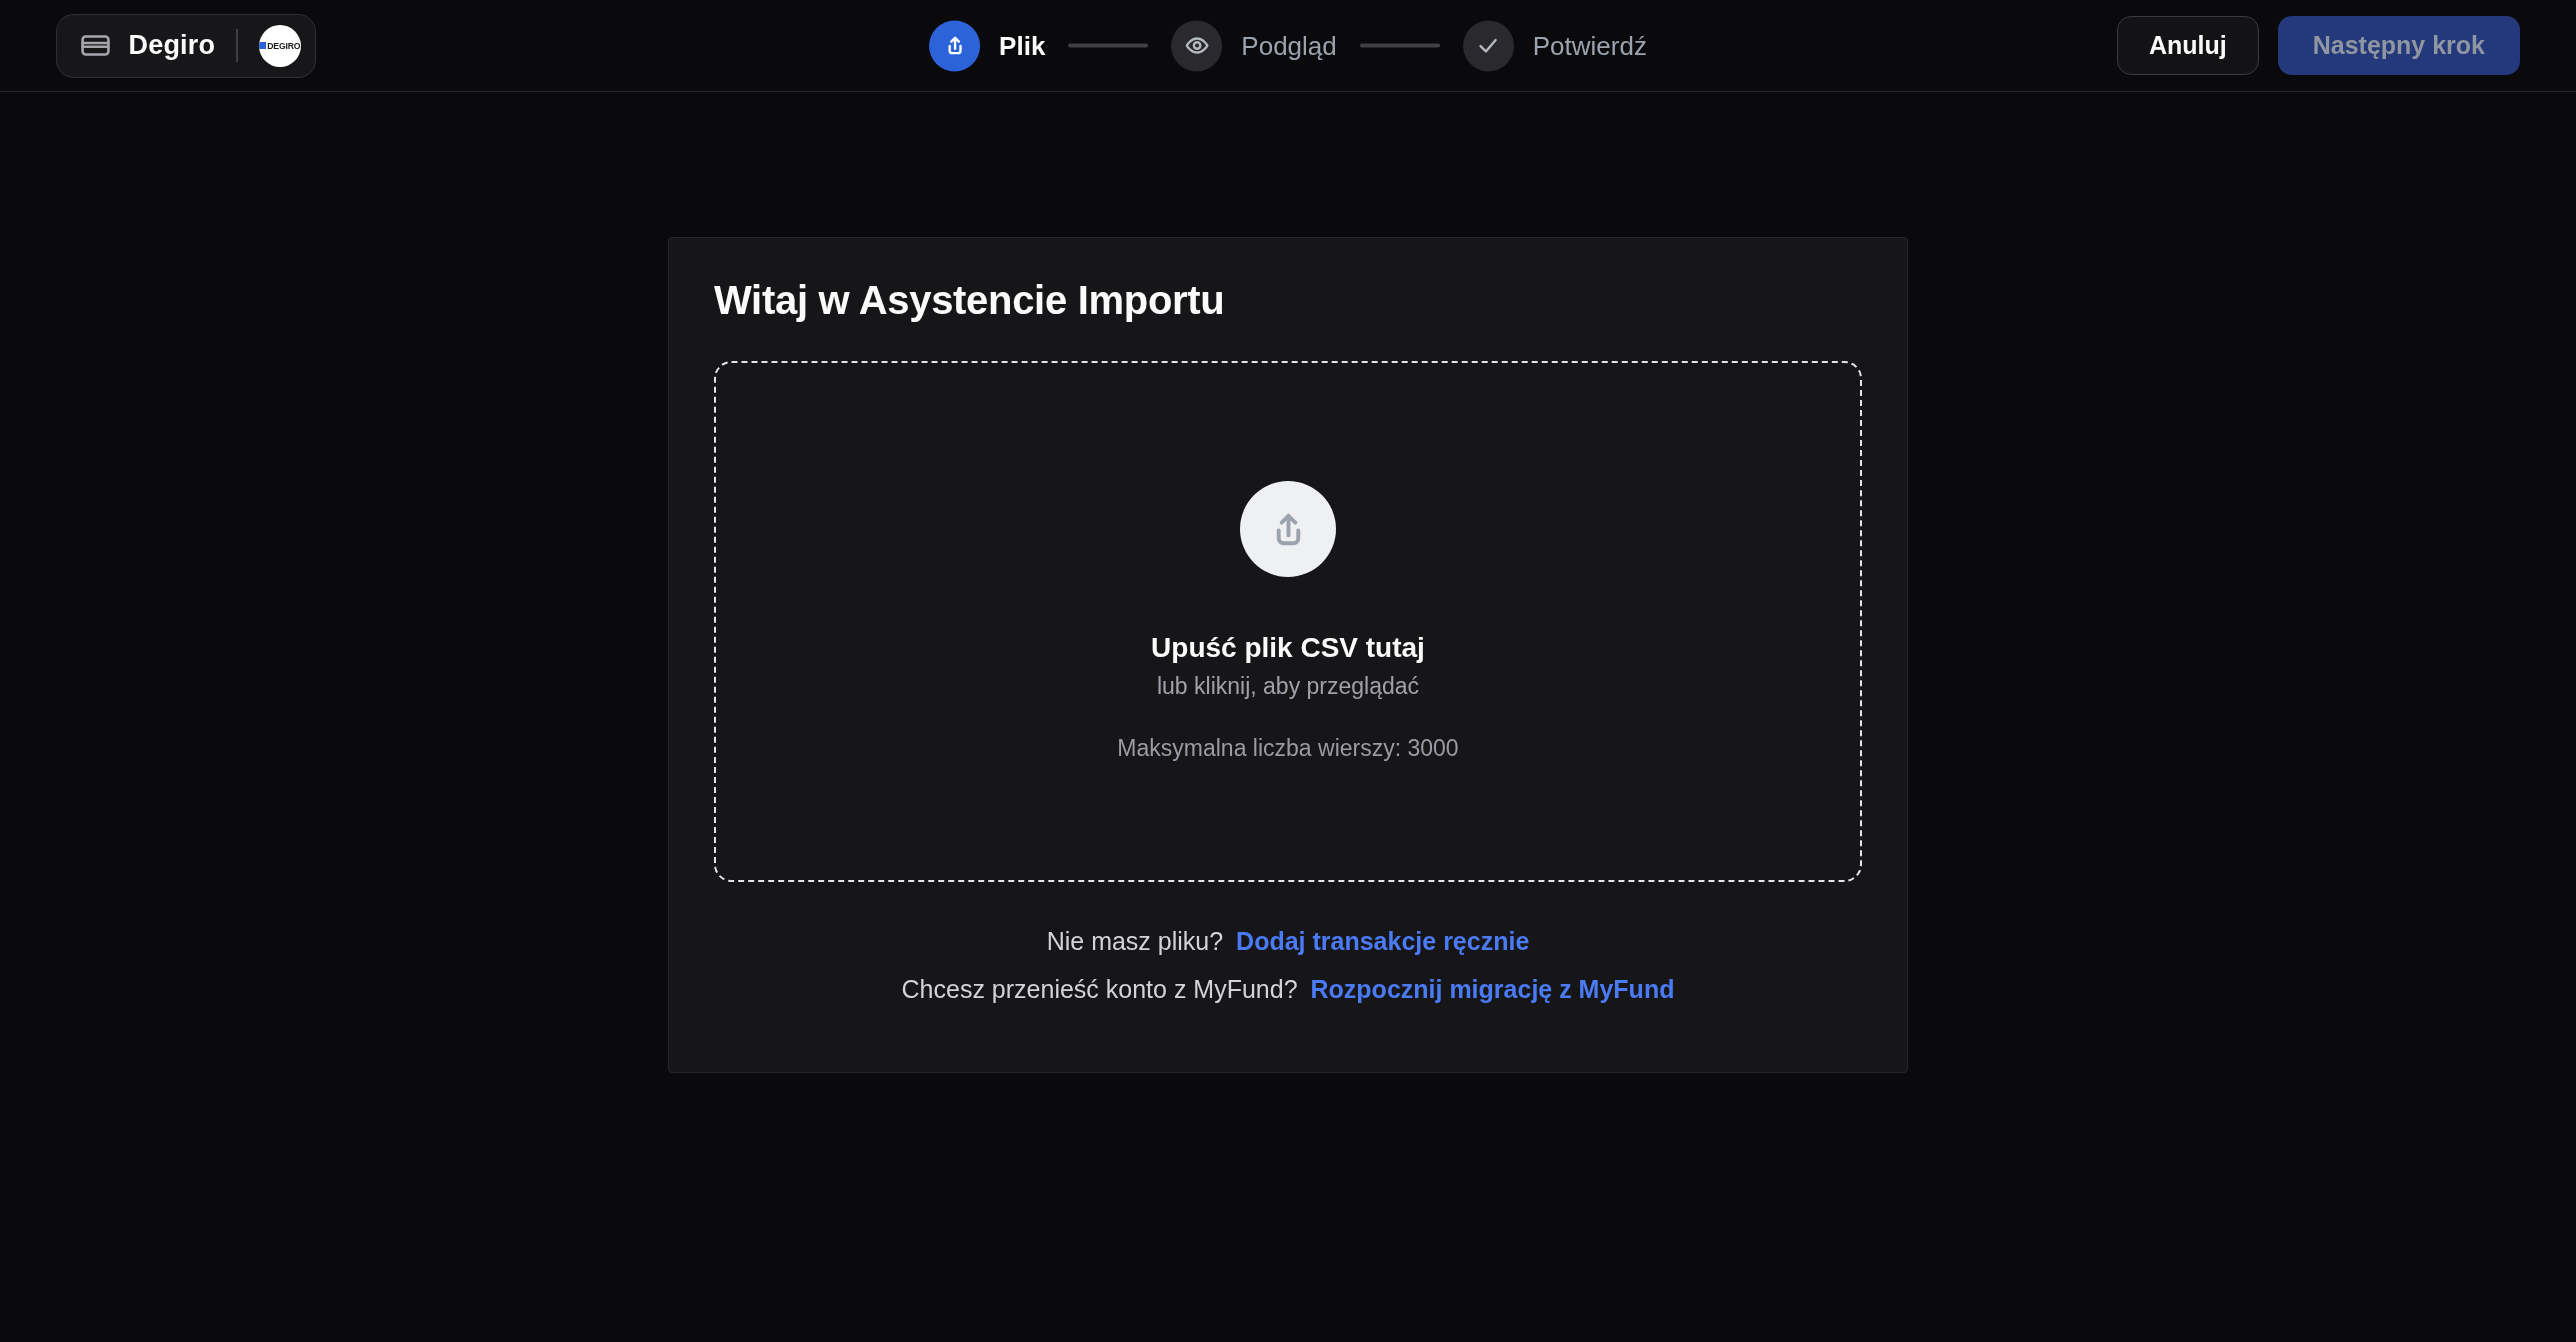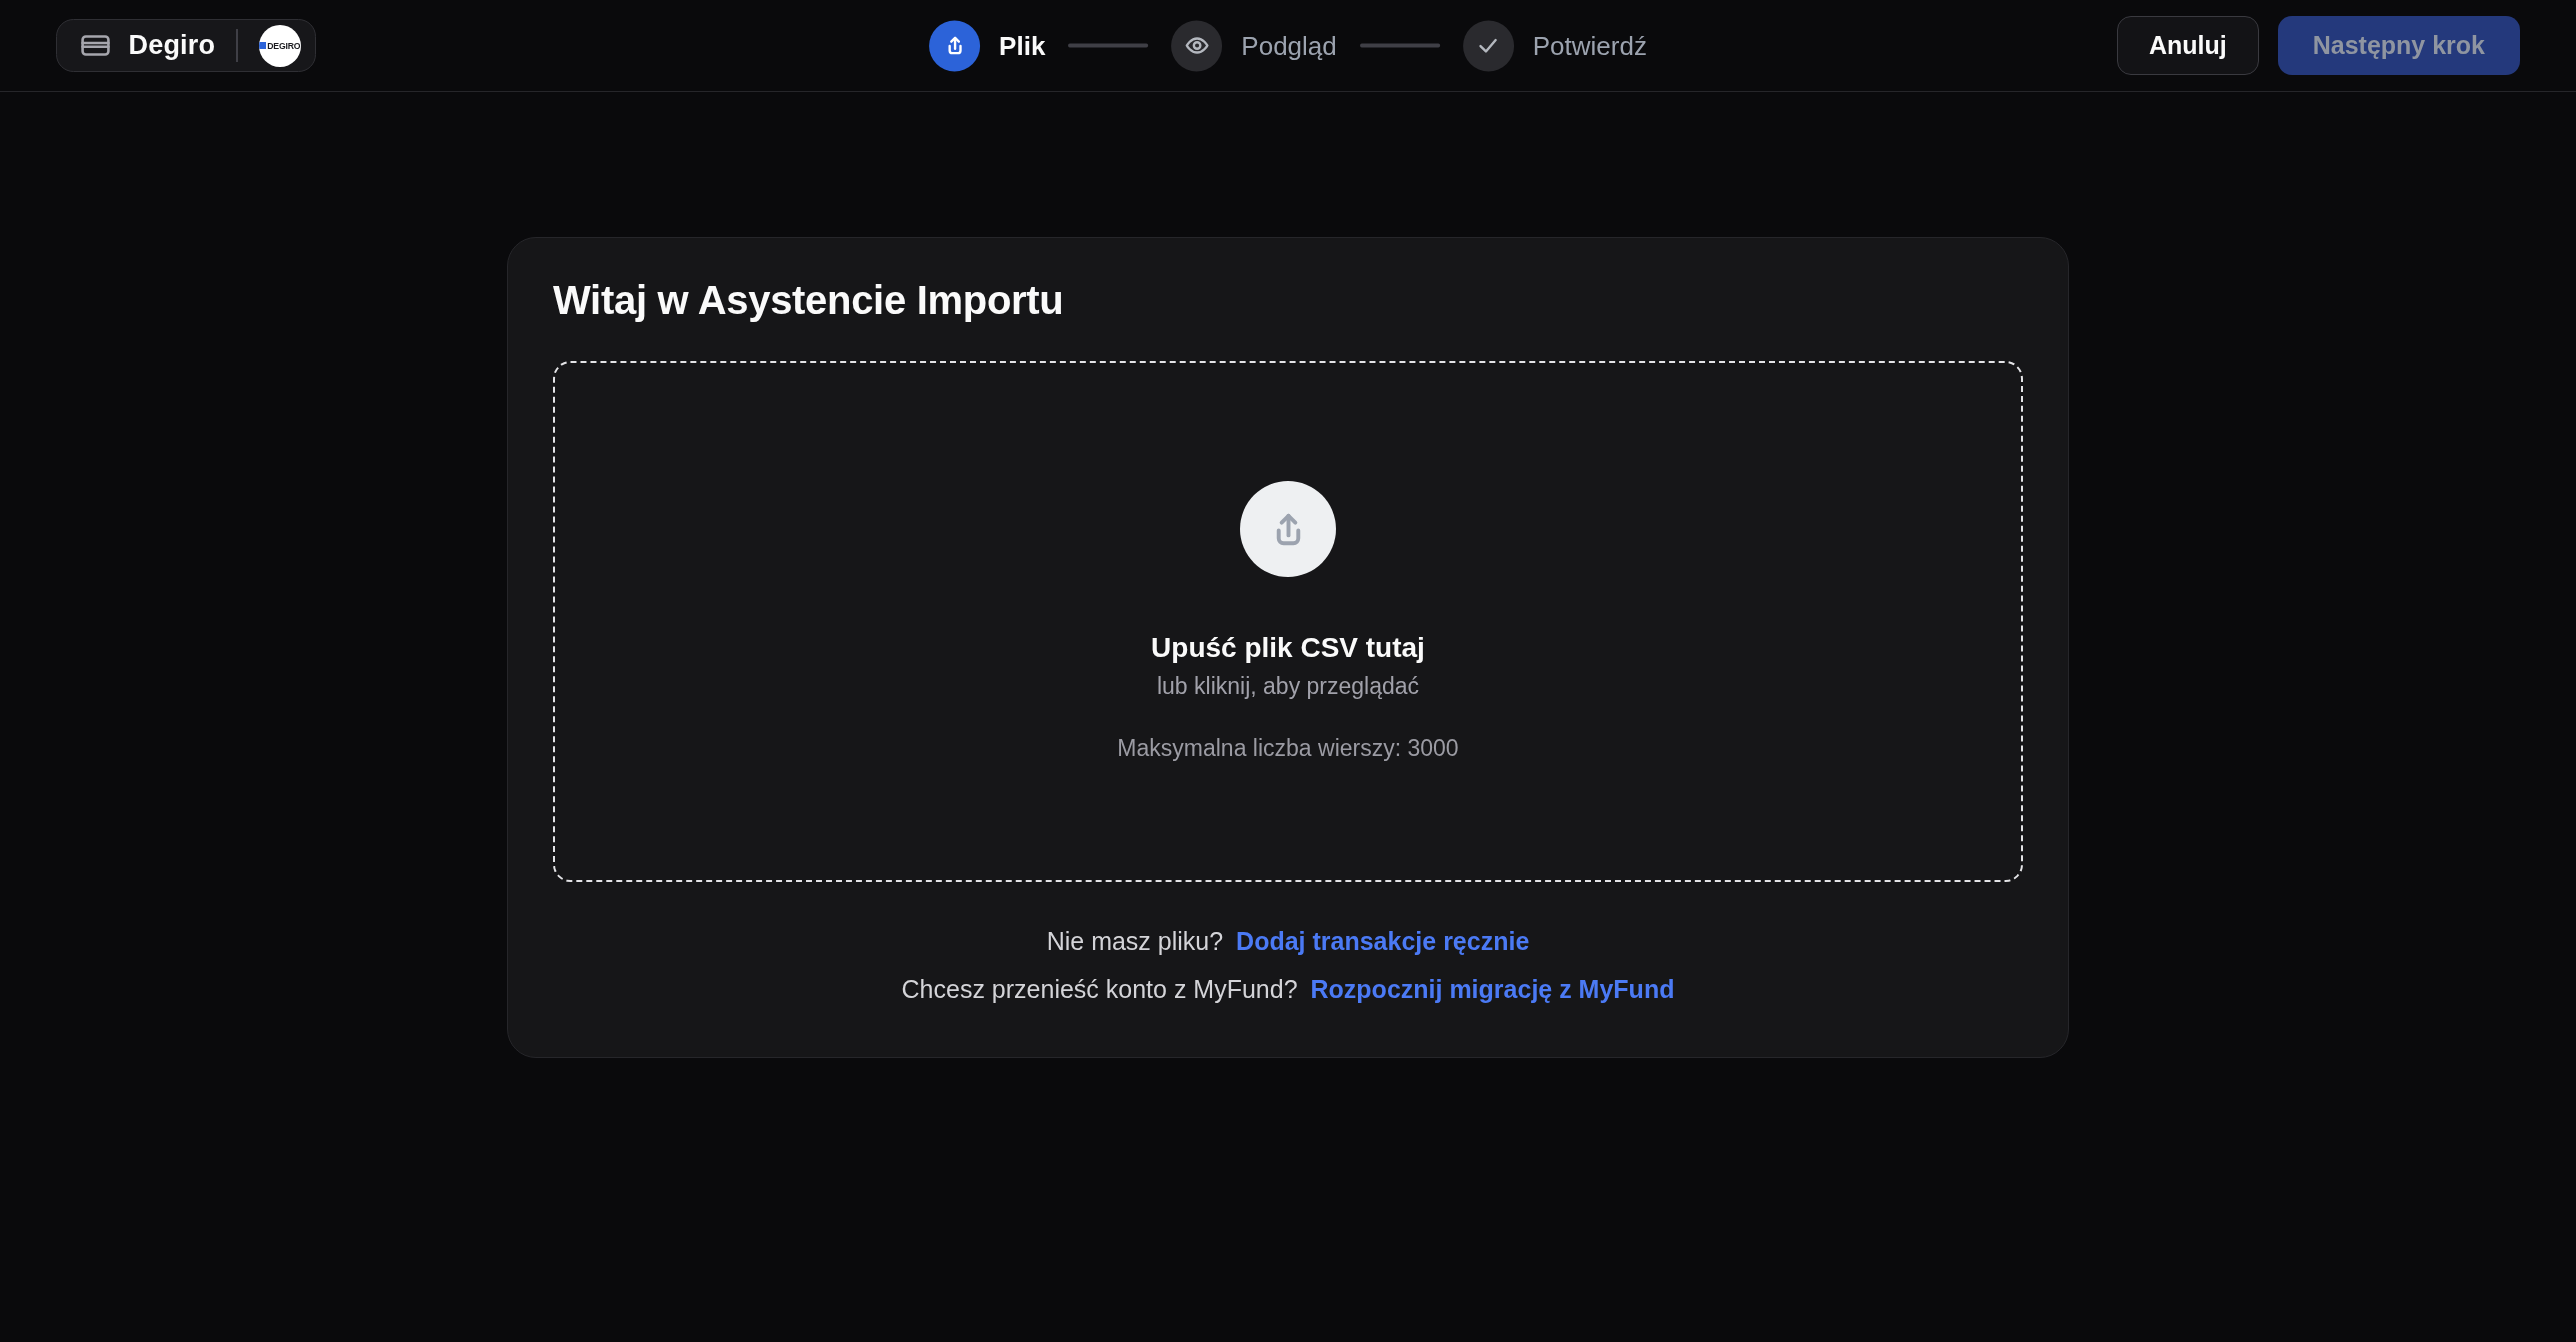--- a/index.html
+++ b/index.html
@@ -18,21 +18,21 @@
     display: flex;
     align-items: center;
     justify-content: space-between;
     padding: 0 56px;
     border-bottom: 1.7px solid var(--divider, #26262a);
   }
   .portfolio-badge {
     display: flex;
     align-items: center;
     gap: 17.5px;
-    height: 53px;
+    height: 64px;
     padding: 0 14px 0 23px;
     background: #17171a;
     border: 1.7px solid #2f2f34;
     border-radius: 17.5px;
     cursor: pointer;
   }
   .portfolio-badge svg { display: block; }
   .portfolio-name {
     font-size: 27px;
     font-weight: 700;
@@ -144,25 +144,25 @@
     cursor: default;
   }
 
   
   .main-area {
     display: flex;
     justify-content: center;
   }
   .card {
     margin-top: 145px;
-    width: 1562px;
+    width: 1240px;
     background: var(--card_bg, #161618);
     border: 1.7px solid #26262a;
-    border-radius: 29px;
-    padding: 40px 45px 53px 45px;
+    border-radius: 4px;
+    padding: 40px 45px 68px 45px;
   }
   .card-title {
     font-size: 40px;
     font-weight: 700;
     color: #fafafa;
     letter-spacing: -0.3px;
   }
   .card-subtitle {
     margin-top: 19px;
     font-size: 24.4px;

